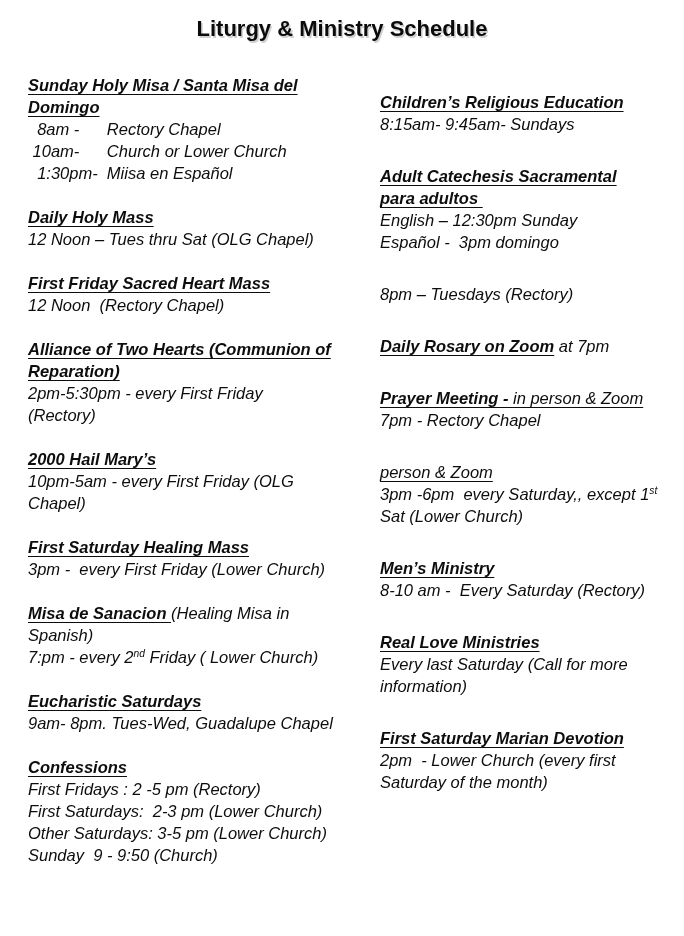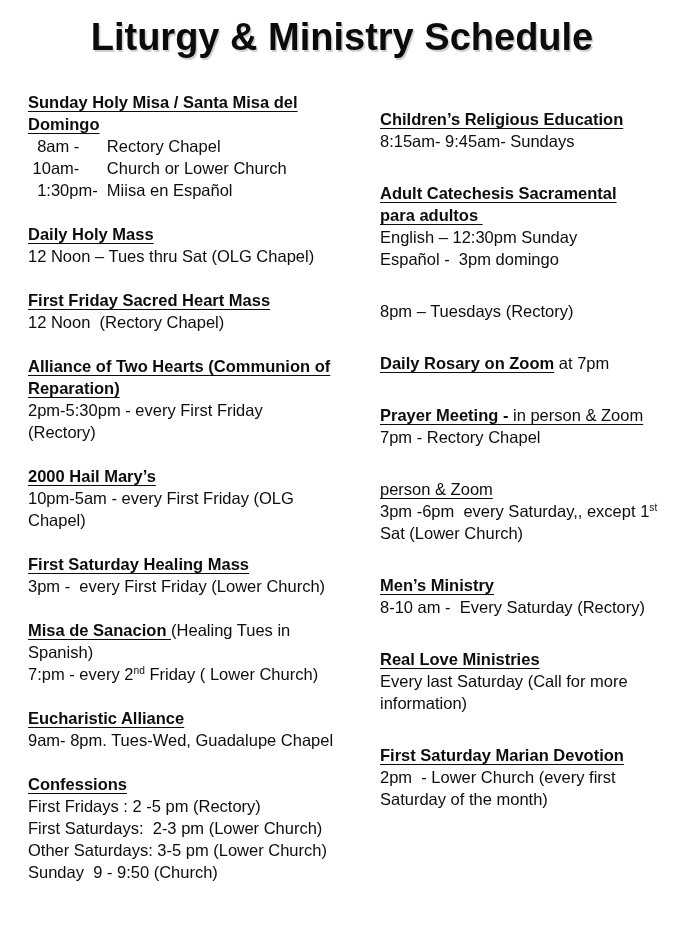--- a/index.html
+++ b/index.html
@@ -10,21 +10,21 @@
   body {
     width: 684px;
     height: 936px;
     overflow: hidden;
     font-family: "Liberation Sans", sans-serif;
     color: #000000;
   }
   .page-title {
     margin: 16px 0 0 0;
     text-align: center;
-    font-size: 38px;
+    font-size: 22px;
     font-weight: 700;
     letter-spacing: 0px;
     color: #0b0b0b;
     text-shadow: 1.5px 1.5px 0 rgba(120,120,120,0.35);
     font-family: "Liberation Sans", sans-serif;
   }
   .columns {
     display: flex;
     margin: 32px 0 0 28px;
   }
@@ -43,20 +43,21 @@
   }
   .column-right .section {
     margin: 0 0 30px 0;
   }
   .line {
     margin: 0;
     font-size: 16.5px;
     line-height: 22px;
     white-space: pre;
     color: #0d0d0d;
+    font-style: italic;
   }
   .seg-b { font-weight: 700; }
   .seg-u { text-decoration: underline; text-underline-offset: 3px; }
   sup.seg-sup {
     font-size: 0.62em;
     line-height: 0;
     vertical-align: super;
   }
 </style>
 </head>
@@ -90,26 +91,26 @@
       <div class="section">
         <p class="line"><span class="seg-b seg-u">2000 Hail Mary’s</span></p>
         <p class="line"><span class="">10pm-5am - every First Friday (OLG</span></p>
         <p class="line"><span class="">Chapel)</span></p>
       </div>
       <div class="section">
         <p class="line"><span class="seg-b seg-u">First Saturday Healing Mass</span></p>
         <p class="line"><span class="">3pm -  every First Friday (Lower Church)</span></p>
       </div>
       <div class="section">
-        <p class="line"><span class="seg-b seg-u">Misa de Sanacion </span><span class="">(Healing Tues in</span></p>
+        <p class="line"><span class="seg-b seg-u">Misa de Sanacion </span><span class="">(Healing Misa in</span></p>
         <p class="line"><span class="">Spanish)</span></p>
         <p class="line"><span class="">7:pm - every 2</span><sup class="seg-sup ">nd</sup><span class=""> Friday ( Lower Church)</span></p>
       </div>
       <div class="section">
-        <p class="line"><span class="seg-b seg-u">Eucharistic Alliance</span></p>
+        <p class="line"><span class="seg-b seg-u">Eucharistic Saturdays</span></p>
         <p class="line"><span class="">9am- 8pm. Tues-Wed, Guadalupe Chapel</span></p>
       </div>
       <div class="section">
         <p class="line"><span class="seg-b seg-u">Confessions</span></p>
         <p class="line"><span class="">First Fridays : 2 -5 pm (Rectory)</span></p>
         <p class="line"><span class="">First Saturdays:  2-3 pm (Lower Church)</span></p>
         <p class="line"><span class="">Other Saturdays: 3-5 pm (Lower Church)</span></p>
         <p class="line"><span class="">Sunday  9 - 9:50 (Church)</span></p>
       </div>
     </div>

